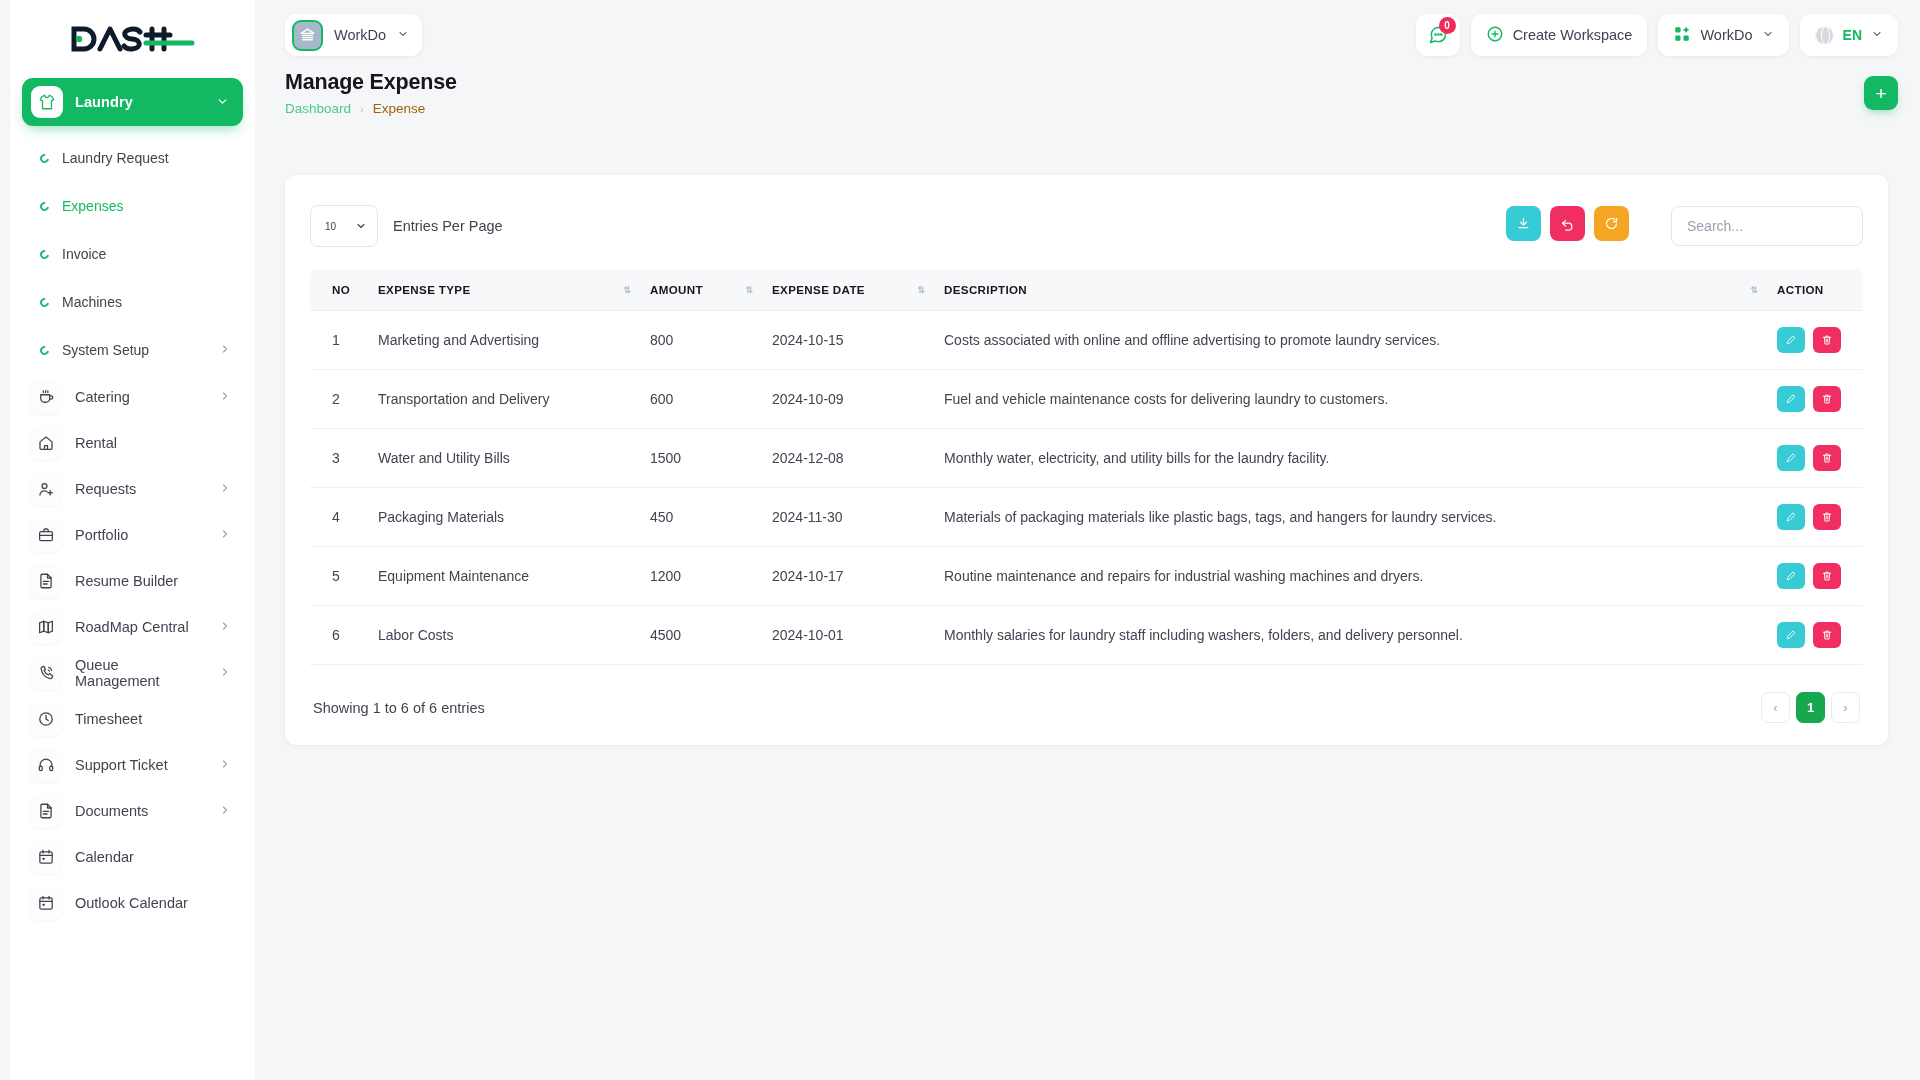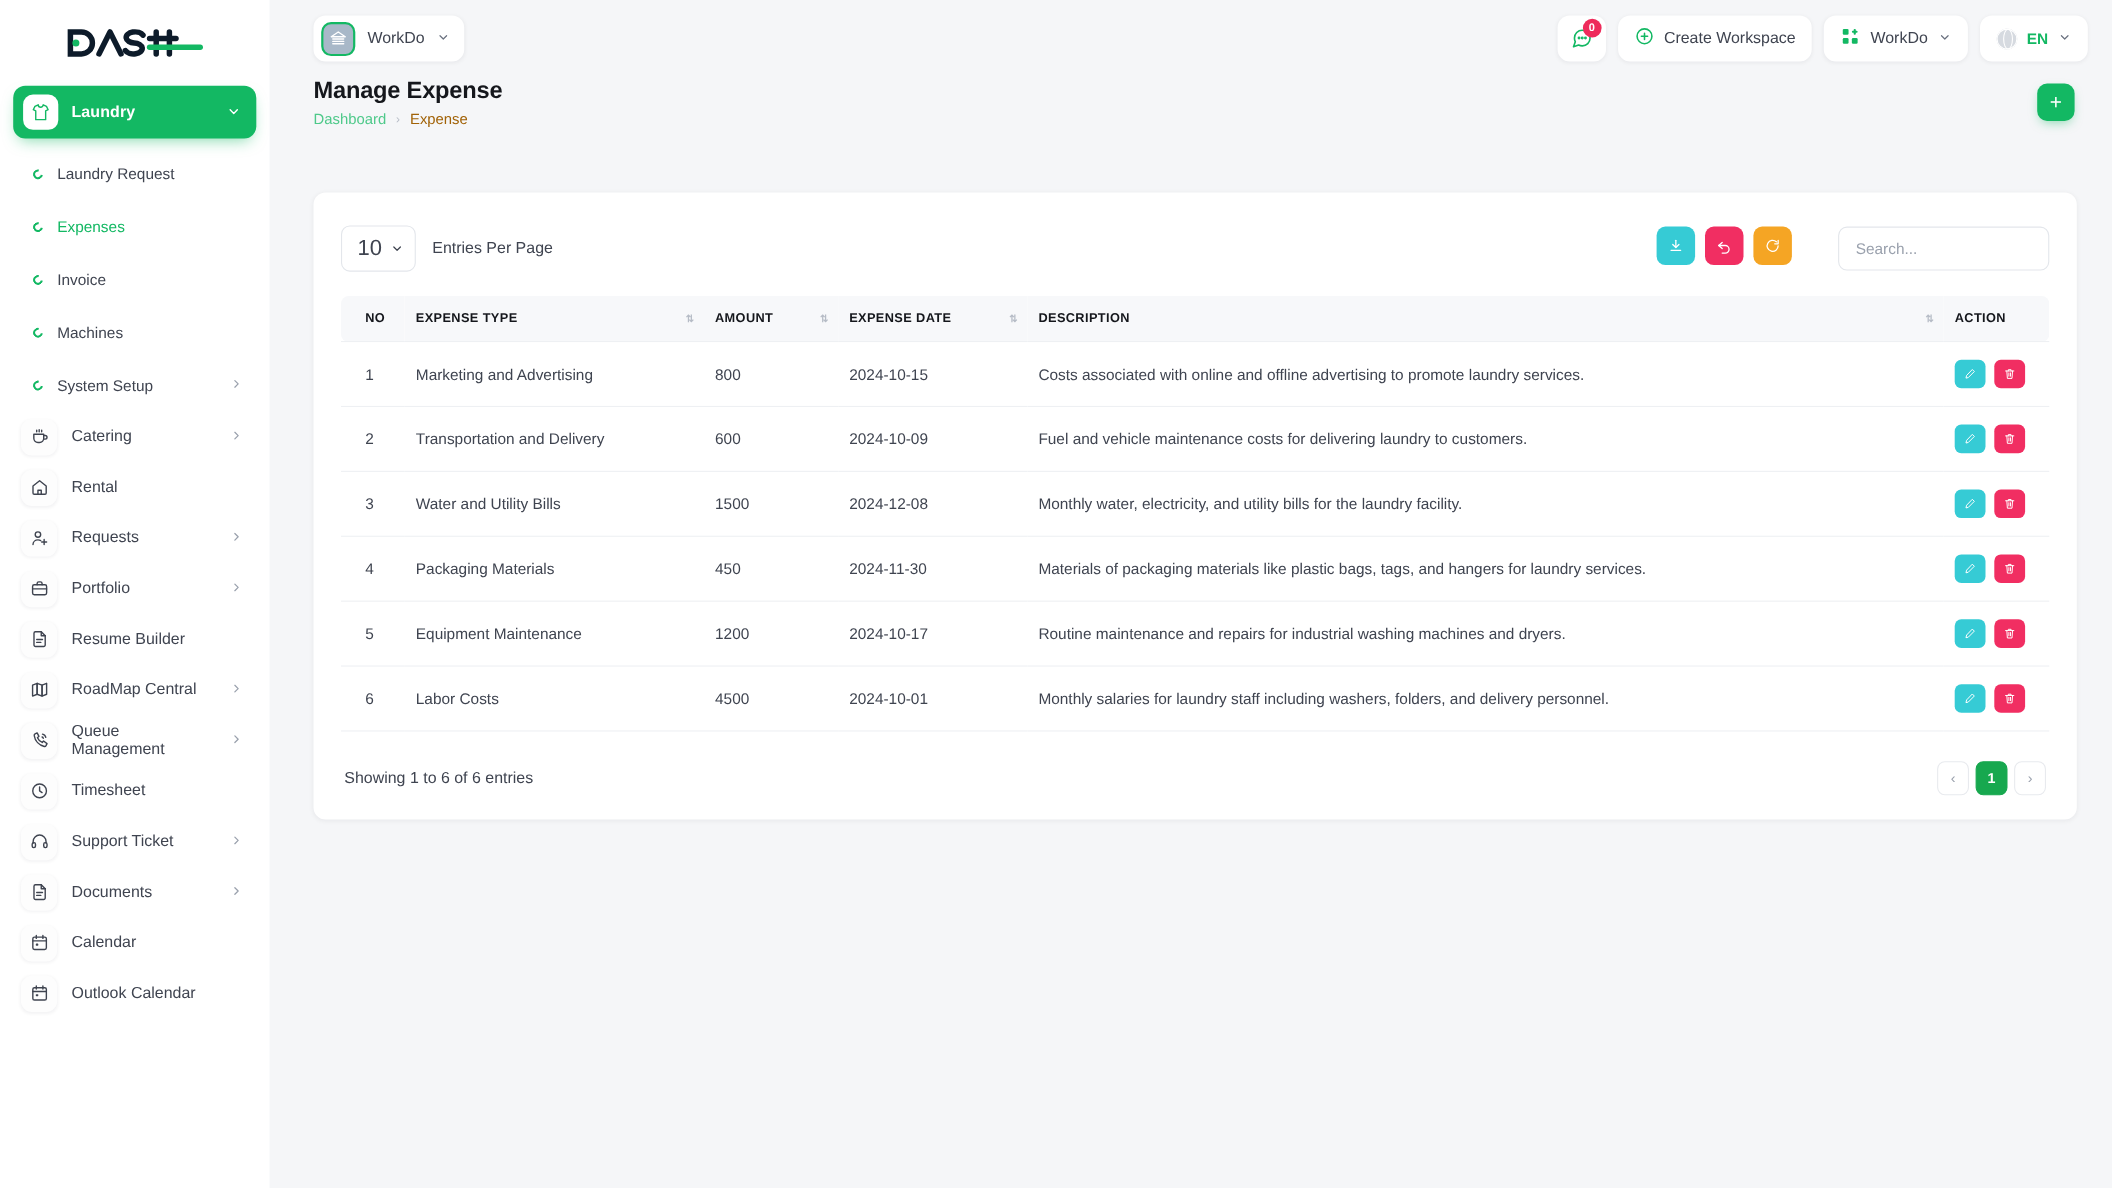--- a/index.html
+++ b/index.html
@@ -5,21 +5,21 @@
   * { box-sizing: border-box; margin: 0; padding: 0; }
   html, body {
     width: 1920px; height: 1080px;
     font-family: "Liberation Sans", sans-serif;
     background: #f5f6f8;
     overflow: hidden;
     color: #1f2937;
   }
   
   #sidebar {
-    position: absolute; left: 0; top: 0;
+    position: absolute; left: 10px; top: 0;
     width: 245px; height: 1080px;
     background: #ffffff;
     overflow: hidden;
     z-index: 5;
   }
   #logo-wrap { height: 78px; display: flex; align-items: center; justify-content: center; }
   .logo-svg { width: 125px; height: 34px; }
   #nav-scroll { padding: 0 10px; }
   .nav-group-head {
     display: flex; align-items: center; gap: 12px;
@@ -98,21 +98,21 @@
   .globe { width: 19px; height: 19px; border-radius: 50%; background: #d6dae0; position: relative; }
   .globe::before, .globe::after {
     content: ""; position: absolute; inset: 0; border-radius: 50%;
     border: 1.3px solid #fff;
   }
   .globe::after { border-radius: 50%; width: 7px; left: 6px; }
   .en-txt { color: #13b863; font-weight: 700; font-size: 14px; }
 
   
   #page-head {
-    position: absolute; left: 245px; top: 70px; right: 12px; height: 72px;
+    position: absolute; left: 245px; top: 70px; right: 0; height: 72px;
     padding: 0 22px 0 40px; display: flex; align-items: flex-start;
   }
   #page-title { font-size: 21.5px; font-weight: 700; color: #15171c; letter-spacing: -.2px; }
   #breadcrumb { margin-top: 6px; font-size: 13.5px; display: flex; align-items: center; gap: 9px; }
   #breadcrumb .bc-link { color: #4ec98a; cursor: pointer; }
   #breadcrumb .bc-sep { color: #b6bcc6; font-size: 11px; }
   #breadcrumb .bc-cur { color: #a16207; }
   #add-btn {
     margin-left: auto; margin-top: 6px;
     width: 34px; height: 34px; border-radius: 9px; background: #13b863;
@@ -124,21 +124,21 @@
   
   #card {
     position: absolute; left: 285px; top: 175px; width: 1603px;
     background: #fff; border-radius: 11px;
     box-shadow: 0 1px 5px rgba(16,24,40,.06);
     padding: 30px 25px 22px 25px;
   }
   #card-toolbar { display: flex; align-items: center; height: 42px; }
   #epp-select {
     height: 42px; width: 68px; border: 1px solid #e3e6eb; border-radius: 8px;
-    background: #fff; font-size: 20px; color: #3f4450; padding: 0 8px 0 14px;
+    background: #fff; font-size: 10px; color: #3f4450; padding: 0 8px 0 14px;
     font-family: "Liberation Sans", sans-serif; cursor: pointer;
     appearance: none; -webkit-appearance: none;
   }
   #epp-wrap { position: relative; }
   #epp-wrap .chev-abs {
     position: absolute; right: 11px; top: 15px; pointer-events: none;
     color: #3f4450; font-size: 11px;
   }
   #epp-label { margin-left: 15px; font-size: 14.5px; color: #3f4450; }
   #toolbar-right { margin-left: auto; display: flex; align-items: flex-start; gap: 9px; }

